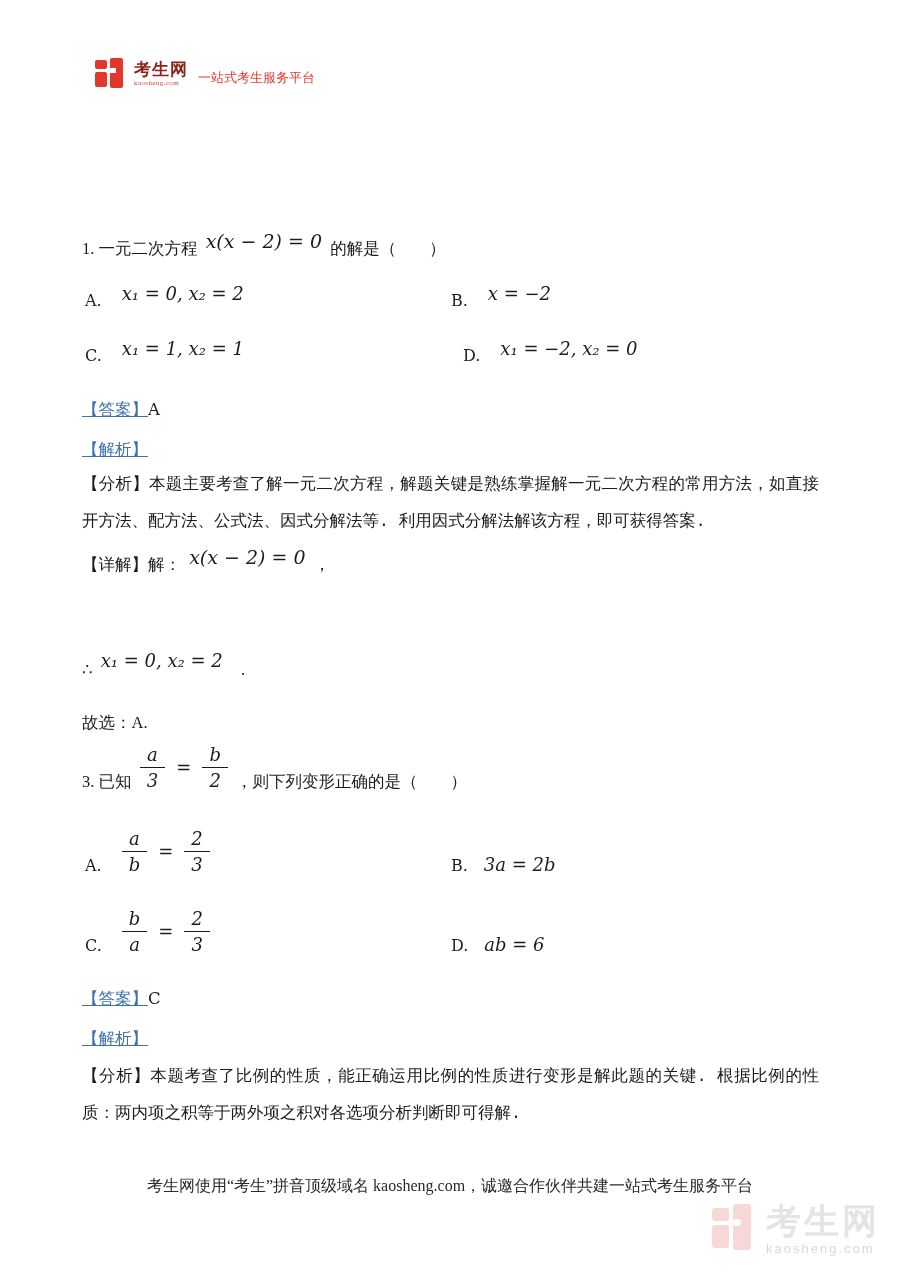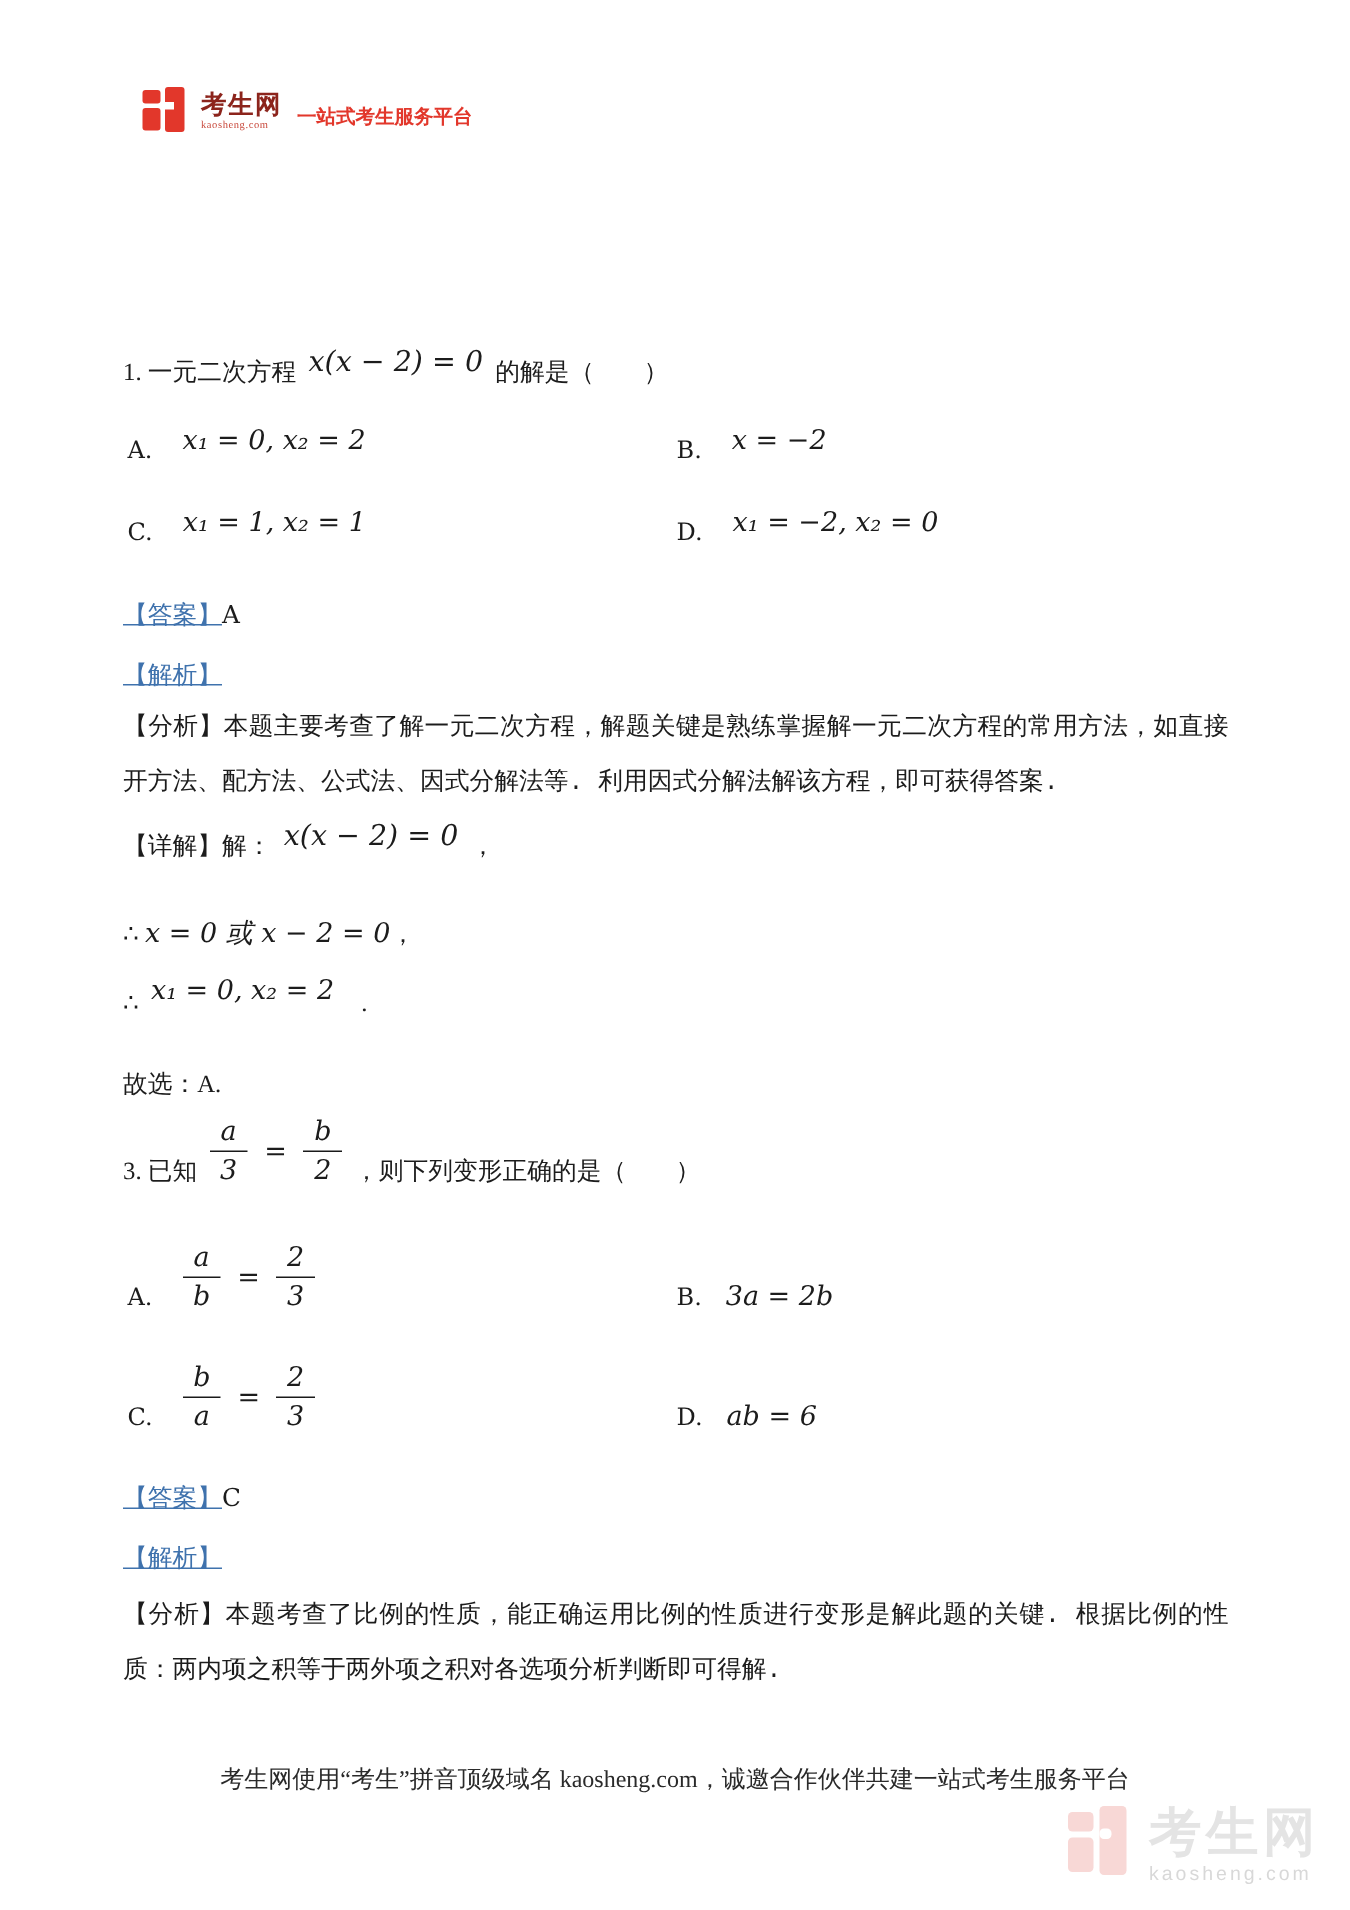--- a/index.html
+++ b/index.html
@@ -12,21 +12,21 @@
   .ks-icon{position:relative;width:34px;height:32px;flex:0 0 auto;}
   .ks-icon i{position:absolute;display:block;background:#e2372b;border-radius:2px;}
   .ks-icon .b1{left:0;top:2px;width:12px;height:9px;}
   .ks-icon .b2{left:0;top:14px;width:12px;height:15px;}
   .ks-icon .b3{left:15px;top:0;width:13px;height:30px;}
   .ks-icon .notch{left:15px;top:10px;width:6px;height:5px;background:#fff;border-radius:0;}
   .brand-col{margin-left:5px;line-height:1;}
   .brand{font-size:17px;font-weight:bold;color:#8c241c;letter-spacing:1px;}
   .bdom{font-size:7px;color:#c8473a;letter-spacing:.4px;margin-top:2px;}
   .tagline{margin-left:10px;align-self:flex-end;margin-bottom:3px;
-           font-size:13px;font-weight:bold;color:#e2372b;
+           font-size:13px;font-weight:normal;color:#e2372b;
            font-family:"Liberation Sans","DejaVu Sans",sans-serif;}
 
   
   .title{top:110px;left:0;right:0;text-align:center;font-size:22px;font-weight:bold;color:#000;}
   .sec-head{top:176px;left:82px;font-size:19px;font-weight:bold;color:#000;}
 
   
   .t{font-size:16.5px;}
   .para{left:82px;width:737px;line-height:37px;text-align:justify;font-size:16.5px;font-family:Liberation Mono, monospace;}
   .blue{color:#3f72ad;text-decoration:underline;}
@@ -94,21 +94,21 @@
     <div class="cell">
       <span class="lab">A.</span>
       <span class="m raise6">x₁ = 0, x₂ = 2</span>
     </div>
     <div class="cell r">
       <span class="lab">B.</span>
       <span class="m raise6">x = −2</span>
     </div>
   </div>
 
-  <div class="abs row" style="top:344px;">
+  <div class="abs row" style="top:344px;gap:12px;">
     <div class="cell">
       <span class="lab">C.</span>
       <span class="m raise6">x₁ = 1, x₂ = 1</span>
     </div>
     <div class="cell r">
       <span class="lab">D.</span>
       <span class="m raise6">x₁ = −2, x₂ = 0</span>
     </div>
   </div>
 
@@ -119,24 +119,20 @@
   <div class="abs t blue" style="top:439px;left:82px;">【解析】</div>
 
   <div class="abs para" style="top:466px;">【分析】本题主要考查了解一元二次方程，解题关键是熟练掌握解一元二次方程的常用方法，如直接开方法、配方法、公式法、因式分解法等. 利用因式分解法解该方程，即可获得答案.</div>
 
   <div class="abs t" style="top:552px;left:82px;">
     <span>【详解】解：</span>
     <span class="m fm raise6">x(x − 2) = 0</span>
     <span>，</span>
   </div>
 
-  <div class="abs t" style="top:610px;left:82px;">
-    <span class="serifA">∴</span>
-    <span class="m">x = 0 或 x − 2 = 0</span><span>，</span>
-  </div>
 
   <div class="abs t" style="top:658px;left:82px;">
     <span class="serifA">∴</span>
     <span class="m raise8">x₁ = 0, x₂ = 2</span>
     <span style="margin-left:10px;">.</span>
   </div>
 
   <div class="abs t" style="top:712px;left:82px;">故选：A.</div>
 
   <div class="abs t" style="top:744px;left:82px;">

